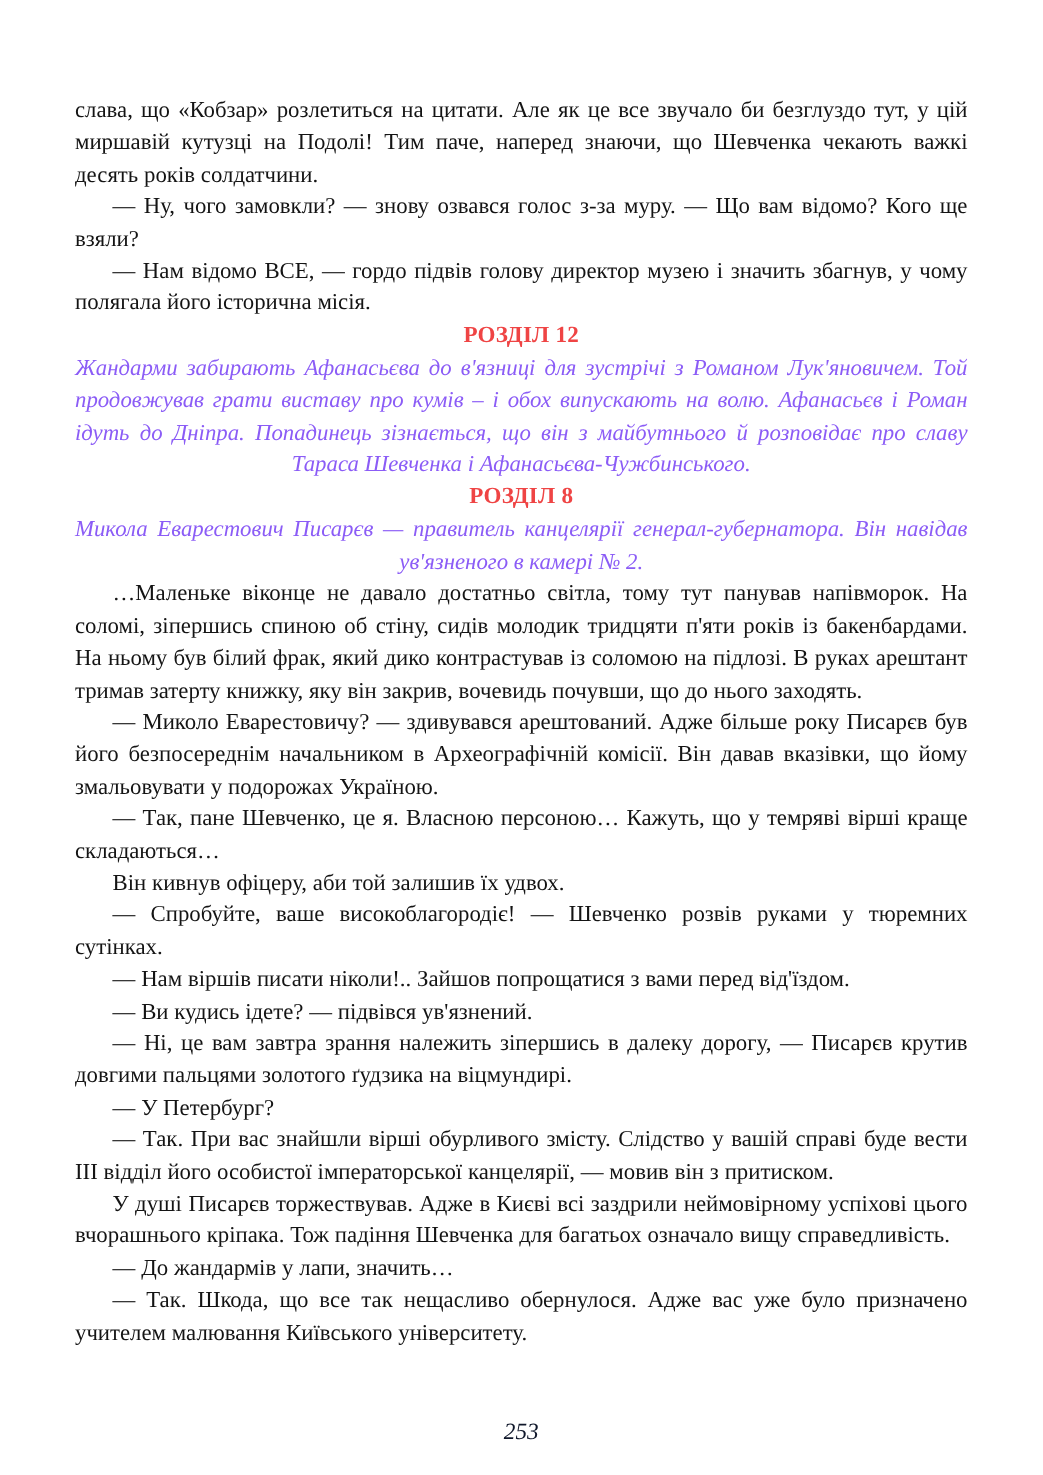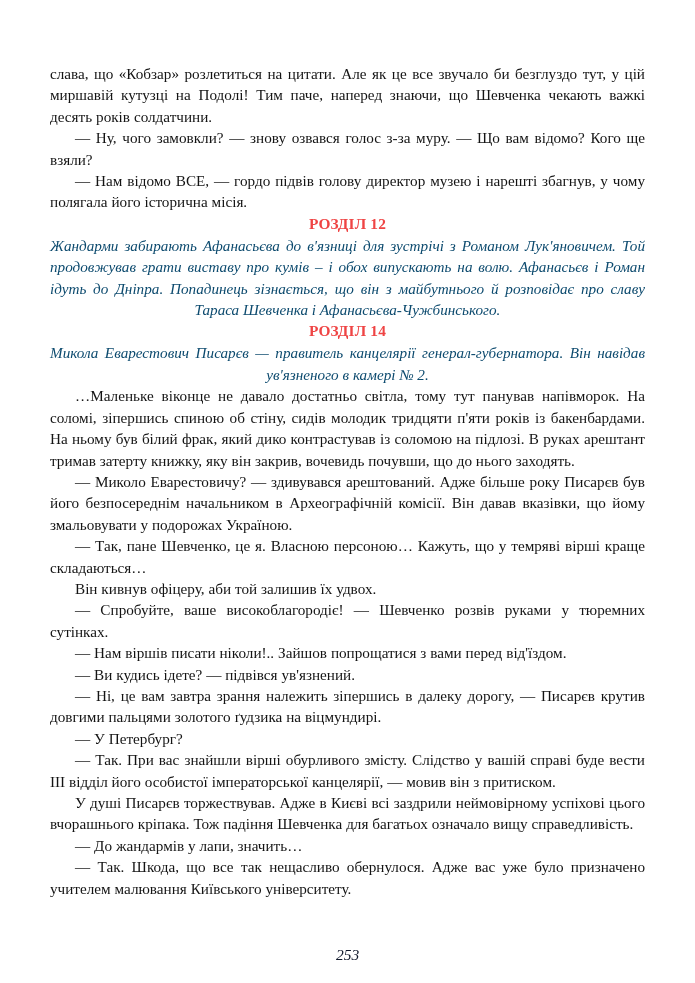--- a/index.html
+++ b/index.html
@@ -59,21 +59,21 @@
     margin-top: 10px;
     margin-bottom: 3px;
   }
   p.summary {
     margin: 0;
     font-size: 15.2px;
     line-height: 21.4px;
     font-style: italic;
     text-align: justify;
     text-align-last: center;
-    color: #0c4a6e;
+    color: #8b5cf6;
     text-indent: 0;
   }
   .pagenum {
     position: absolute;
     left: 0;
     right: 0;
     top: 946px;
     text-align: center;
     font-size: 15.5px;
     font-style: italic;
@@ -85,27 +85,27 @@
 <body>
 
 <div class="page">
 
   <div class="content">
 
     <p class="body-par cont last-justify">слава, що «Кобзар» розлетиться на цитати. Але як це все звучало би безглуздо тут, у цій миршавій кутузці на Подолі! Тим паче, наперед знаючи, що Шевченка чекають важкі десять років солдатчини.</p>
 
     <p class="body-par last-justify">— Ну, чого замовкли? — знову озвався голос з-за муру. — Що вам відомо? Кого ще взяли?</p>
 
-    <p class="body-par last-justify">— Нам відомо ВСЕ, — гордо підвів голову директор музею і нарешті збагнув, у чому полягала його історична місія.</p>
+    <p class="body-par last-justify">— Нам відомо ВСЕ, — гордо підвів голову директор музею і значить збагнув, у чому полягала його історична місія.</p>
 
     <h2 class="chapter-head chapter-head-12">РОЗДІЛ 12</h2>
 
     <p class="summary">Жандарми забирають Афанасьєва до в'язниці для зустрічі з Романом Лук'яновичем. Той продовжував грати виставу про кумів – і обох випускають на волю. Афанасьєв і Роман ідуть до Дніпра. Попадинець зізнається, що він з майбутнього й розповідає про славу Тараса Шевченка і Афанасьєва-Чужбинського.</p>
 
-    <h2 class="chapter-head chapter-head-14">РОЗДІЛ 14</h2>
+    <h2 class="chapter-head chapter-head-14">РОЗДІЛ 8</h2>
 
     <p class="summary">Микола Еварестович Писарєв — правитель канцелярії генерал-губернатора. Він навідав ув'язненого в камері № 2.</p>
 
     <p class="body-par last-justify">…Маленьке віконце не давало достатньо світла, тому тут панував напівморок. На соломі, зіпершись спиною об стіну, сидів молодик тридцяти п'яти років із бакенбардами. На ньому був білий фрак, який дико контрастував із соломою на підлозі. В руках арештант тримав затерту книжку, яку він закрив, вочевидь почувши, що до нього заходять.</p>
     <p class="body-par last-justify">— Миколо Еварестовичу? — здивувався арештований. Адже більше року Писарєв був його безпосереднім начальником в Археографічній комісії. Він давав вказівки, що йому змальовувати у подорожах Україною.</p>
     <p class="body-par last-justify">— Так, пане Шевченко, це я. Власною персоною… Кажуть, що у темряві вірші краще складаються…</p>
     <p class="body-par last-justify">Він кивнув офіцеру, аби той залишив їх удвох.</p>
     <p class="body-par last-justify">— Спробуйте, ваше високоблагородіє! — Шевченко розвів руками у тюремних сутінках.</p>
     <p class="body-par last-justify">— Нам віршів писати ніколи!.. Зайшов попрощатися з вами перед від'їздом.</p>
     <p class="body-par last-justify">— Ви кудись ідете? — підвівся ув'язнений.</p>

